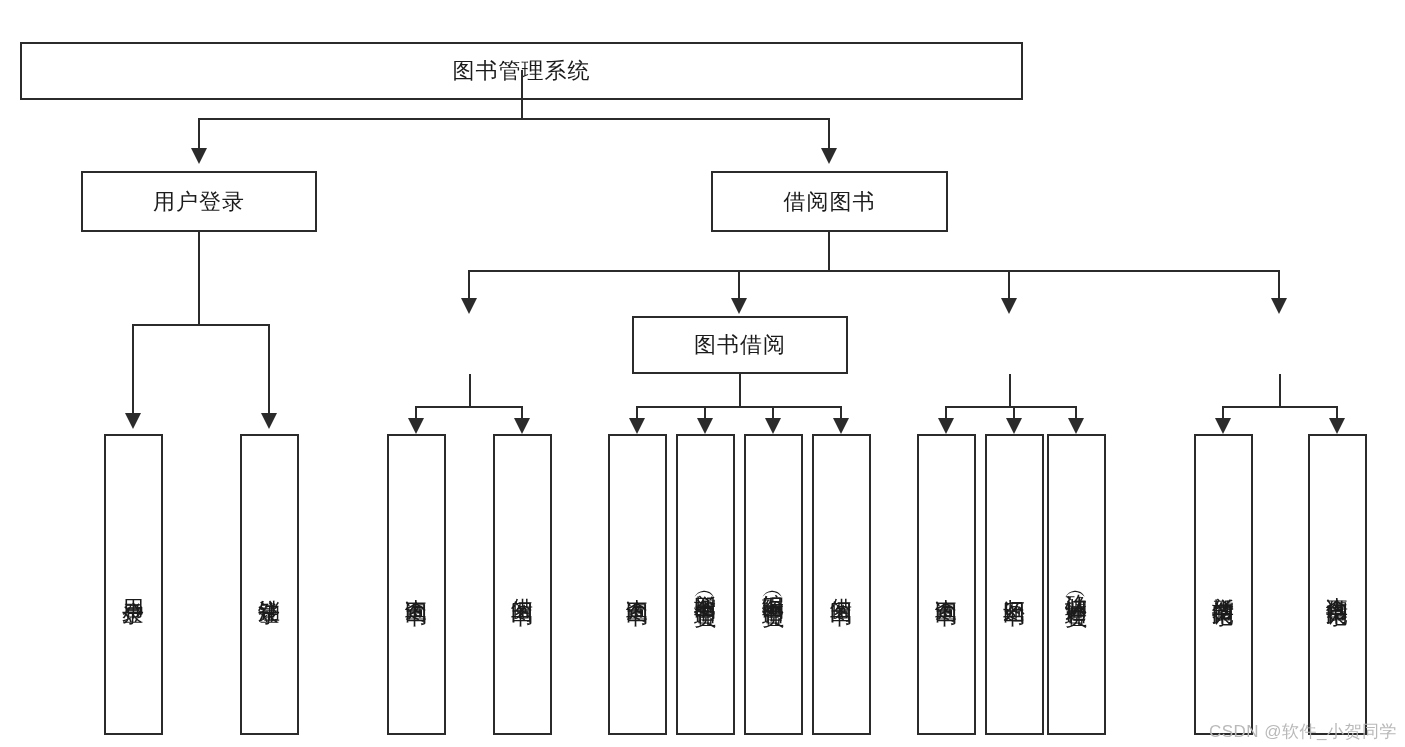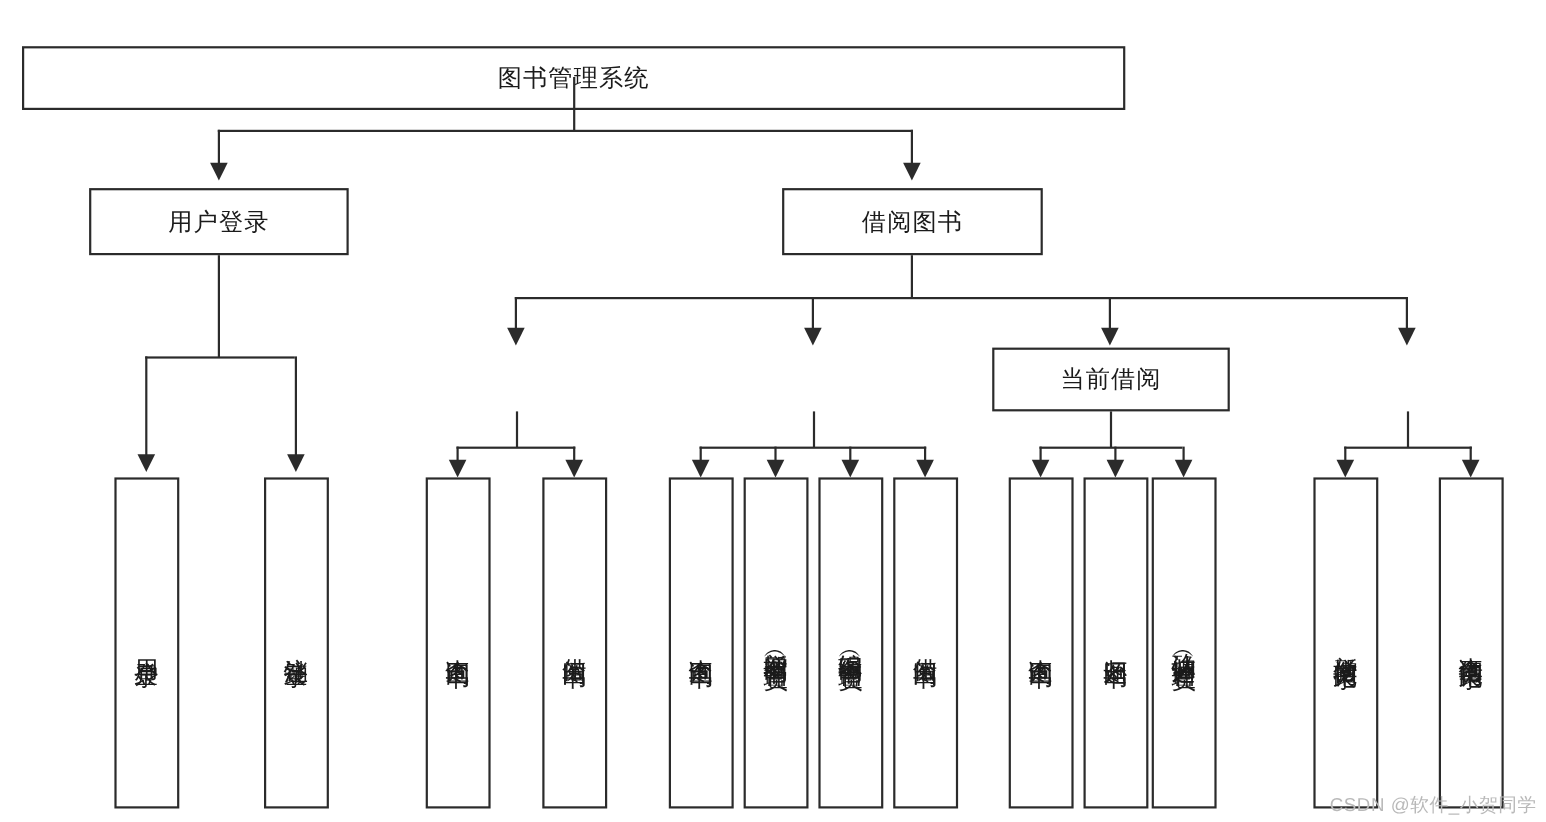--- a/index.html
+++ b/index.html
@@ -109,22 +109,22 @@
 
   <div class="edge vline" style="left:738px;top:270px;width:2px;height:30px;"></div>
   <div class="arrow" style="left:731px;top:298px;"></div>
 
   <div class="edge vline" style="left:1008px;top:270px;width:2px;height:30px;"></div>
   <div class="arrow" style="left:1001px;top:298px;"></div>
 
   <div class="edge vline" style="left:1278px;top:270px;width:2px;height:30px;"></div>
   <div class="arrow" style="left:1271px;top:298px;"></div>
 
-  <div class="node h" style="left:902px;top:316px;width:216px;height:58px;">
-    <span>当前借阅</span>
+  <div class="node h" style="left:632px;top:316px;width:216px;height:58px;">
+    <span>图书借阅</span>
   </div>
 
   <div class="edge vline" style="left:469px;top:374px;width:2px;height:33px;"></div>
   <div class="edge hline" style="left:415px;top:406px;width:108px;height:2px;"></div>
   <div class="edge vline" style="left:415px;top:406px;width:2px;height:16px;"></div>
   <div class="arrow" style="left:408px;top:418px;"></div>
   <div class="edge vline" style="left:521px;top:406px;width:2px;height:16px;"></div>
   <div class="arrow" style="left:514px;top:418px;"></div>
 
   <div class="edge vline" style="left:739px;top:374px;width:2px;height:33px;"></div>

